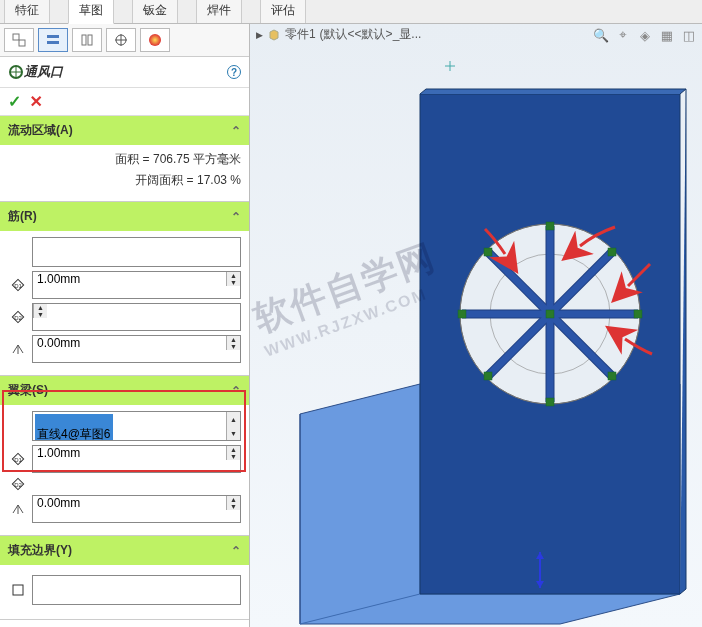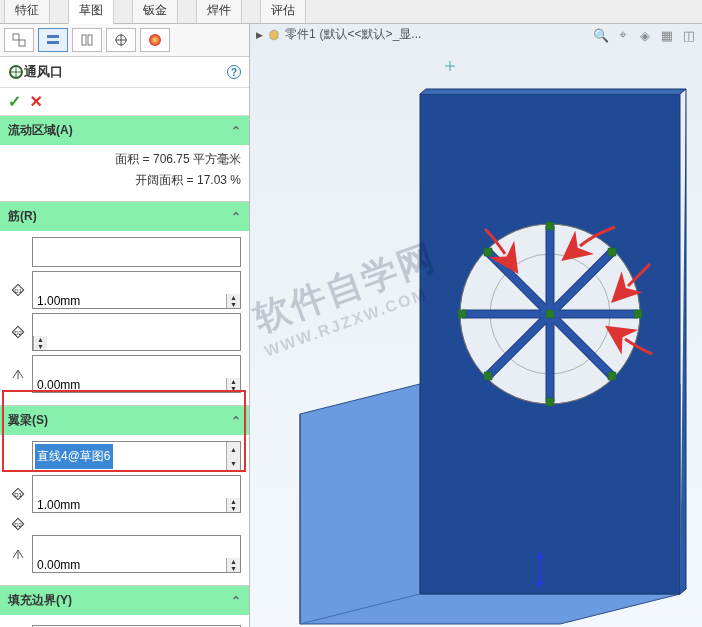--- a/index.html
+++ b/index.html
@@ -6,40 +6,40 @@
   body { width: 702px; height: 627px; background: #fff; overflow: hidden; position: relative; font-size: 12px; color: #333; }
   .tabbar { display: flex; align-items: flex-end; height: 24px; background: #eee; border-bottom: 1px solid #bbb; padding-left: 4px; gap: 18px; }
   .tab { padding: 4px 10px; background: #f5f5f5; border: 1px solid #ccc; border-bottom: none; border-radius: 2px 2px 0 0; font-size: 12px; cursor: pointer; color: #333; }
   .tab.active { background: #fff; border-bottom: 1px solid #fff; position: relative; top: 1px; }
   .main { display: flex; height: calc(100% - 24px); }
   .panel { width: 250px; border-right: 1px solid #bbb; background: #fff; display: flex; flex-direction: column; overflow: hidden; }
   .panel-tabs { display: flex; gap: 4px; padding: 4px; border-bottom: 1px solid #ccc; background: #f7f7f7; }
   .ptab { width: 30px; height: 24px; border: 1px solid #bbb; background: #fff; display: flex; align-items: center; justify-content: center; cursor: pointer; }
   .ptab.active { background: #e6f0fb; border-color: #5a8cc8; }
   .feat-header { display: flex; align-items: center; padding: 6px 8px; border-bottom: 1px solid #ddd; }
-  .feat-header .title { flex: 1; font-weight: bold; font-size: 13px; }
+  .feat-header .title { flex: 1; font-weight: bold; font-size: 13px; font-style: italic; }
   .feat-header .help { color: #2a7ab0; font-weight: bold; cursor: pointer; border: 1px solid #2a7ab0; border-radius: 50%; width: 14px; height: 14px; display: inline-flex; align-items: center; justify-content: center; font-size: 10px; }
   .okcancel { display: flex; gap: 8px; padding: 4px 8px; border-bottom: 1px solid #ddd; }
   .okcancel span { font-weight: bold; font-size: 16px; cursor: pointer; }
   .ok { color: #2b9e2b; }
   .no { color: #d33; }
   .sec { border-bottom: 1px solid #ccc; }
-  .sec-h { display: flex; align-items: center; padding: 6px 8px; font-weight: bold; background: #86efac; }
+  .sec-h { display: flex; align-items: center; padding: 6px 8px; font-weight: bold; background: #bef264; }
   .sec-h .chev { margin-left: auto; color: #666; }
   .sec-b { padding: 4px 8px 8px 8px; }
   .kv { margin: 2px 0 4px 0; text-align: right; }
   .row { display: flex; align-items: center; margin: 4px 0; gap: 4px; }
   .icon-col { width: 20px; display: flex; align-items: center; justify-content: center; }
-  .spin { flex: 1; display: flex; align-items: flex-end; border: 1px solid #888; background: #fff; height: 38px; }
+  .spin { flex: 1; display: flex; align-items: flex-start; border: 1px solid #888; background: #fff; height: 28px; }
   .spin input { flex: 1; border: none; padding: 0 4px; font-size: 12px; outline: none; min-width: 0; }
   .spin .btns { display: flex; flex-direction: column; width: 14px; border-left: 1px solid #aaa; }
   .spin .btns div { flex: 1; font-size: 7px; display: flex; align-items: center; justify-content: center; background: #eee; cursor: pointer; }
   .listbox { border: 1px solid #888; background: #fff; height: 30px; margin: 2px 0 2px 24px; padding: 2px; overflow: auto; }
   .listbox.wide { margin-left: 24px; }
-  .listbox .sel { background: #3a87d6; color: #ffffff; padding: 4px 2px; display: inline-block; }
+  .listbox .sel { background: #3a87d6; color: #000000; padding: 12px 2px; display: inline-block; }
   .listbox.spinwrap { display: flex; padding: 0; }
   .listbox.spinwrap .inner { flex: 1; padding: 2px; }
   .listbox.spinwrap .btns { display: flex; flex-direction: column; width: 14px; border-left: 1px solid #aaa; }
   .listbox.spinwrap .btns div { flex: 1; font-size: 7px; display: flex; align-items: center; justify-content: center; background: #eee; cursor: pointer; }
   .hl { position: absolute; border: 2px solid #d33; }
   .hl1 { left: 2px; top: 390px; width: 244px; height: 82px; }
   .viewport { flex: 1; position: relative; background: linear-gradient(#e8eef4, #f4f8fc); overflow: hidden; }
   .crumb { position: absolute; top: 2px; left: 6px; display: flex; align-items: center; gap: 4px; font-size: 12px; color: #555; }
   .crumb .tri { font-size: 9px; }
   .toolbar-r { position: absolute; top: 2px; right: 4px; display: flex; gap: 4px; }

